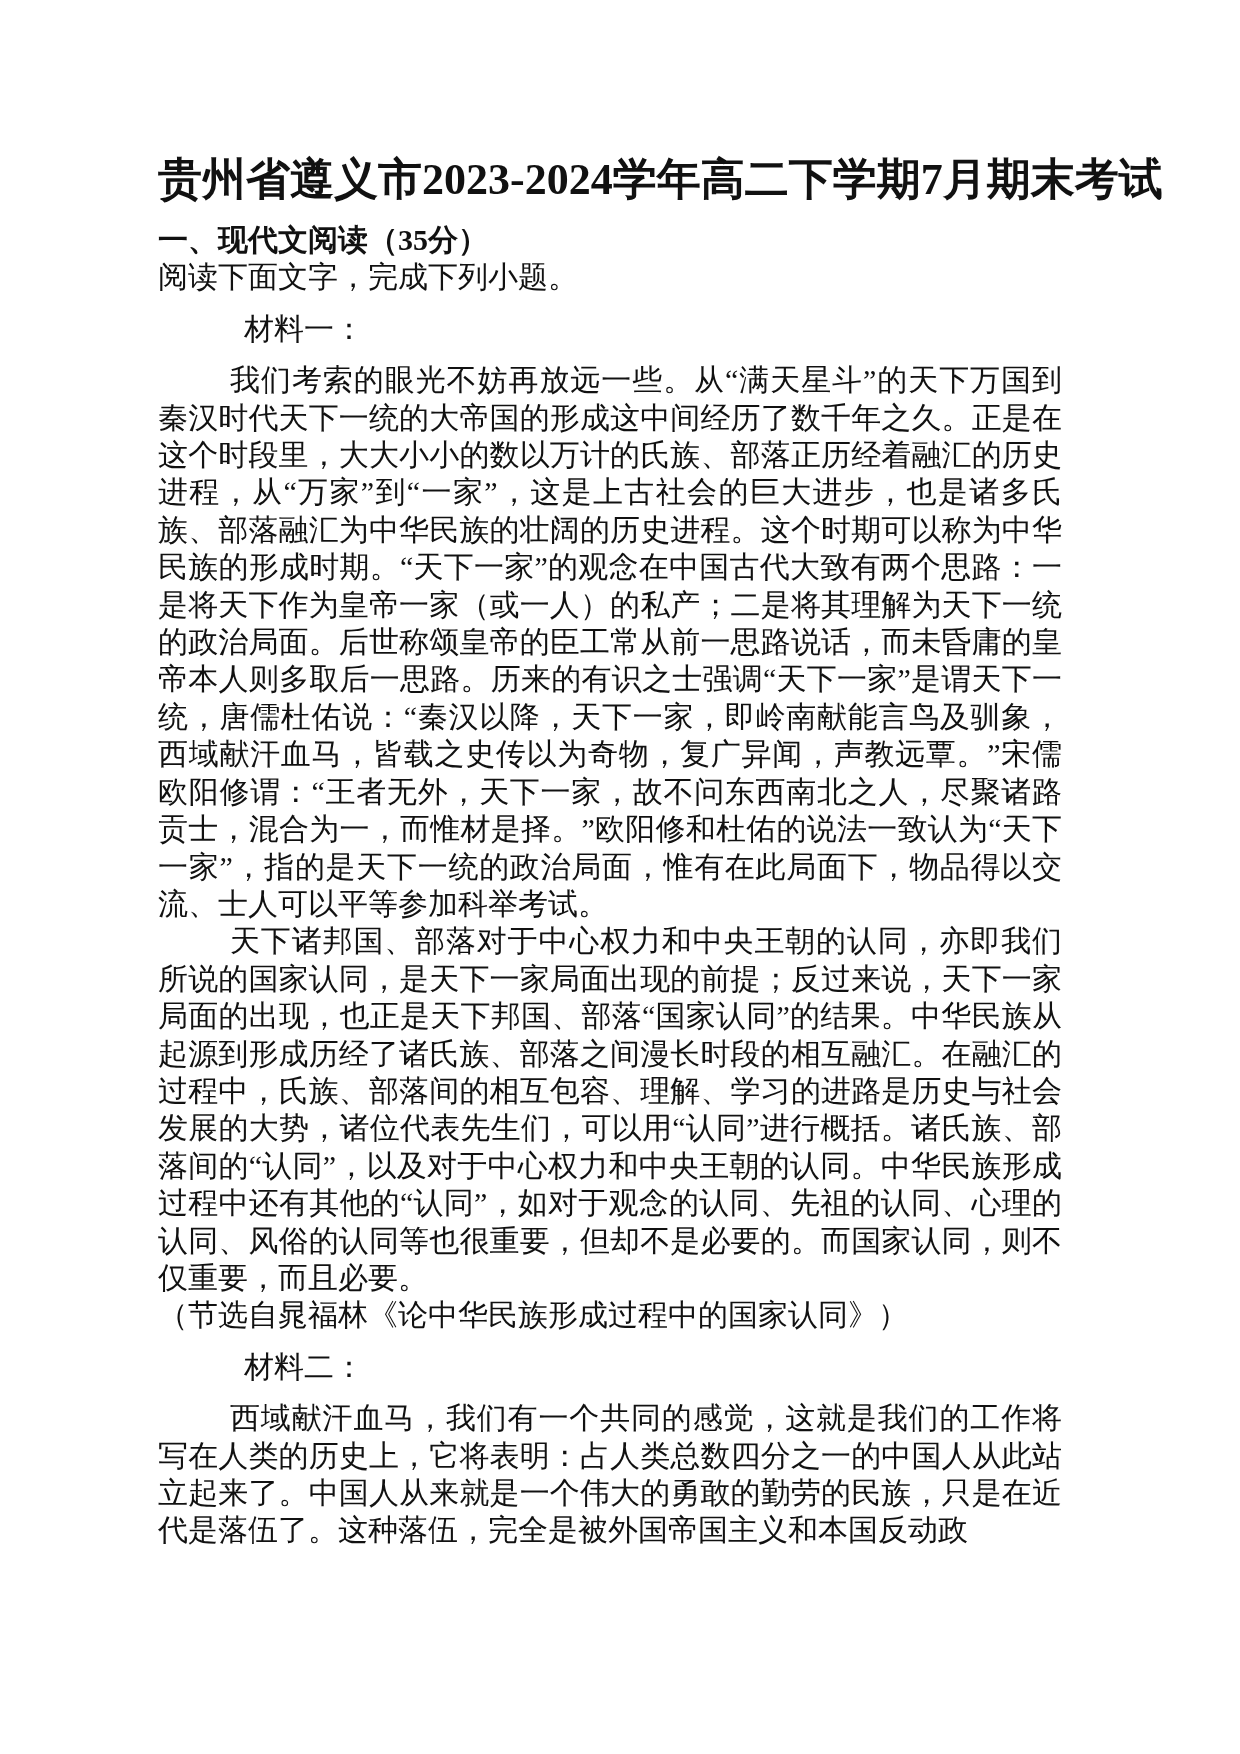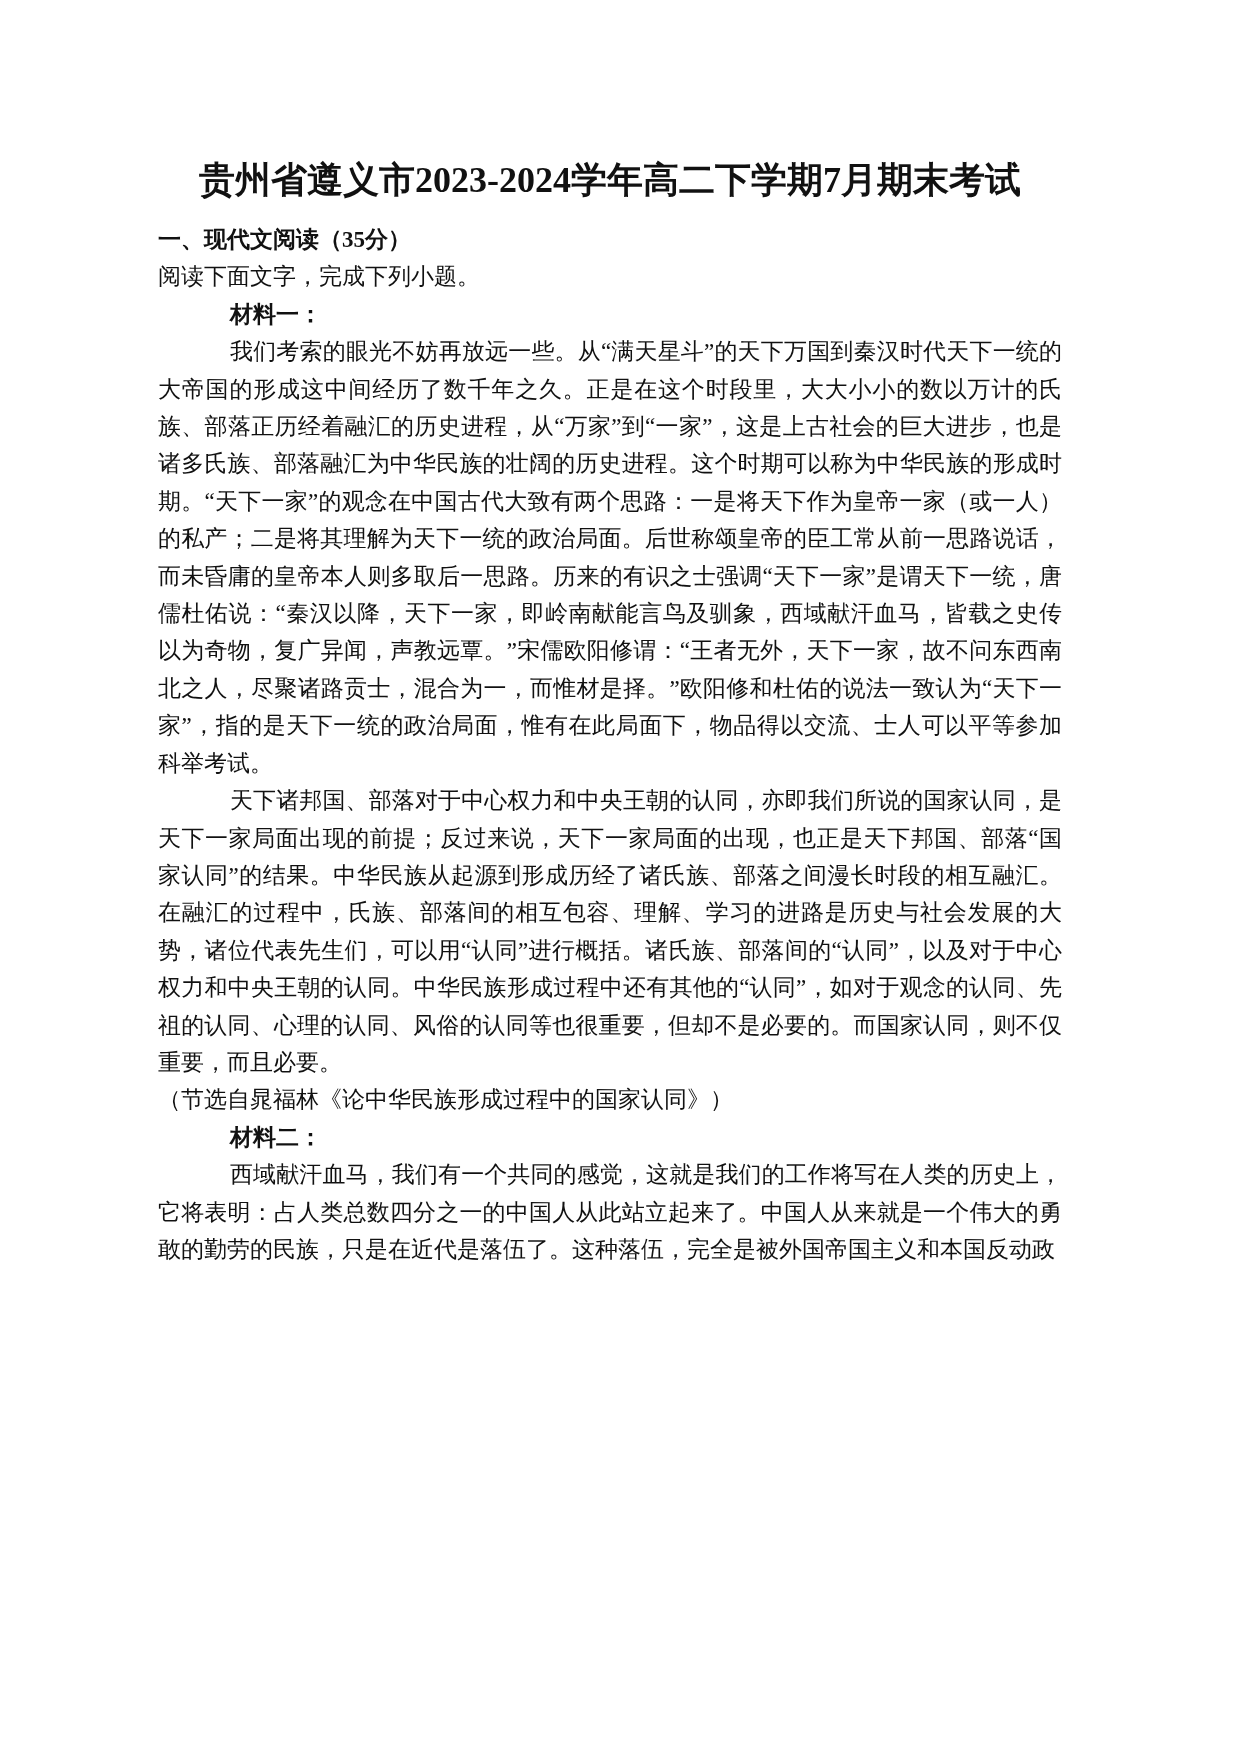--- a/index.html
+++ b/index.html
@@ -14,42 +14,41 @@
     margin: 0 auto;
     background: #ffffff;
     box-sizing: border-box;
     padding: 150px 178px 0 158px;
     font-family: "Liberation Serif", "DejaVu Serif", serif;
     color: #111111;
     overflow: hidden;
   }
   .doc-title {
     margin: 0;
-    font-size: 36px;
+    font-size: 44px;
     font-weight: 700;
     line-height: 60px;
     text-align: center;
     white-space: nowrap;
   }
   .body-text {
     margin-top: 11px;
-    font-size: 23px;
+    font-size: 30px;
     line-height: 37.4px;
     text-align: justify;
   }
   .heading {
     font-weight: 700;
   }
   .plain-line {
     margin: 0;
   }
   .label-line {
-    margin: 0;
+    margin: 14px;
     text-indent: 72px;
-    font-weight: bold;
   }
   .para {
     margin: 0;
     text-indent: 72px;
   }
   .attribution {
     margin: 0;
     text-align: left;
   }
 </style>

